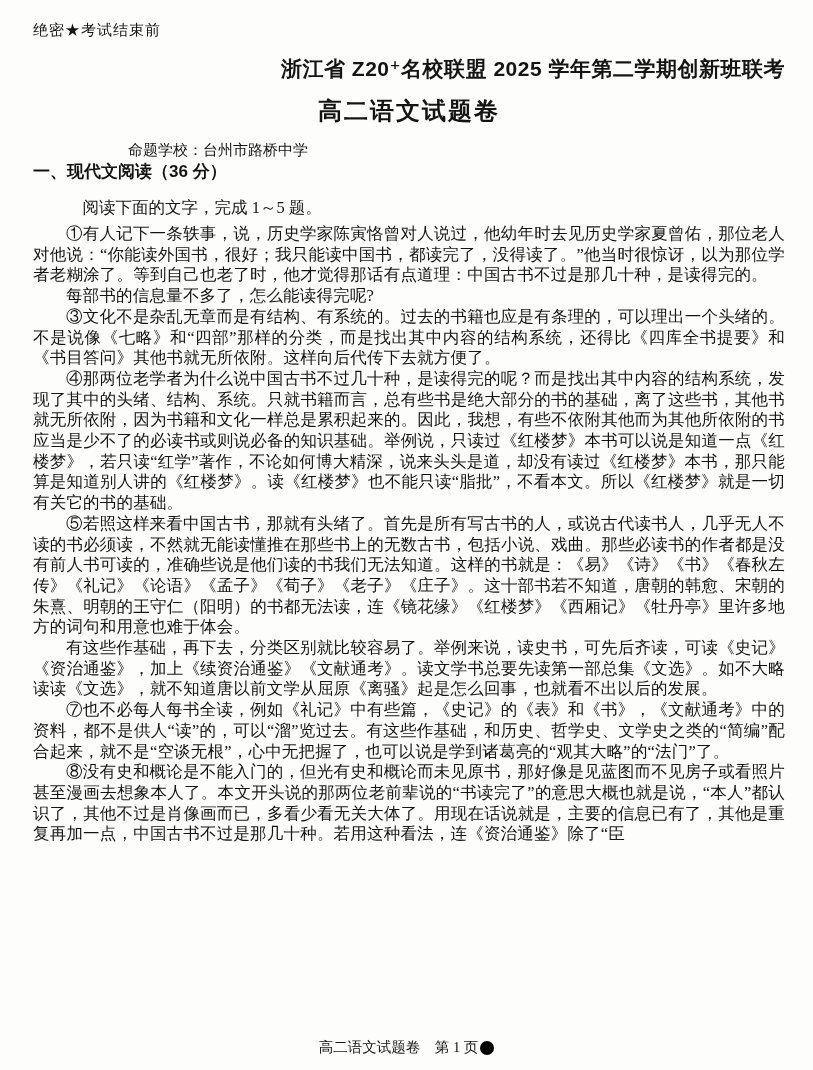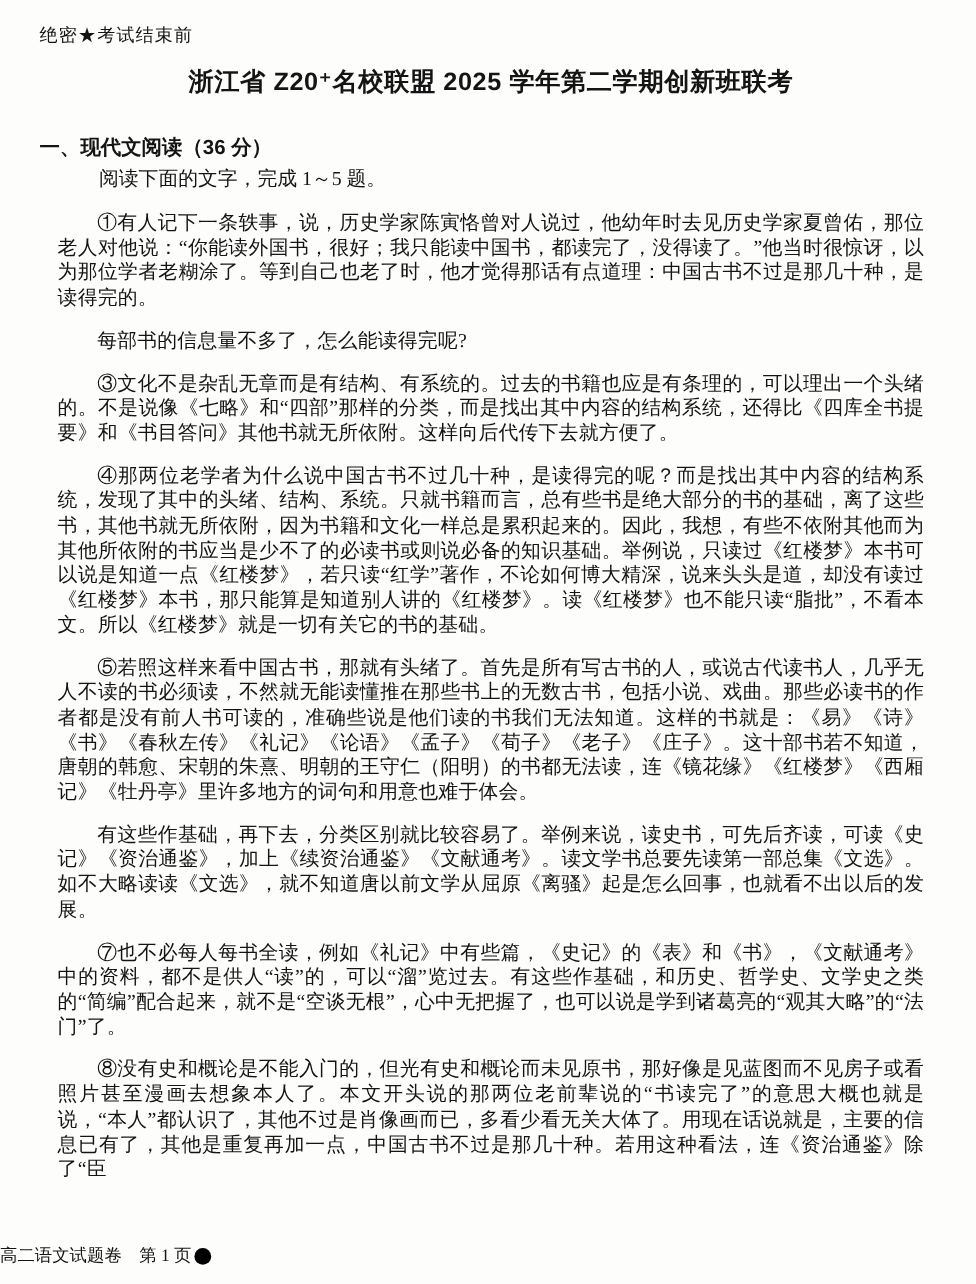--- a/index.html
+++ b/index.html
@@ -19,21 +19,21 @@
     font-family: "Liberation Serif", "DejaVu Serif", serif;
   }
   .classification {
     font-size: 15px;
     line-height: 20px;
     letter-spacing: 1px;
     font-family: "Liberation Serif", serif;
   }
   .exam-title {
     margin-top: 14px;
-    text-align: center;
+    text-align: right;
     font-size: 21px;
     line-height: 30px;
     font-weight: bold;
     font-family: "Liberation Sans", "DejaVu Sans", sans-serif;
     letter-spacing: 0.5px;
   }
   .paper-title {
     margin-top: 10px;
     text-align: center;
     font-size: 24px;
@@ -41,53 +41,54 @@
     font-weight: bold;
     font-family: "Liberation Sans", "DejaVu Sans", sans-serif;
     letter-spacing: 2px;
   }
   .school-line {
     margin: 12px 0 0 95px;
     font-size: 15px;
     line-height: 20px;
   }
   .section-heading {
-    margin-top: 27px;
+    margin-top: 0;
     font-size: 17px;
     line-height: 24px;
     font-weight: bold;
     font-family: "Liberation Sans", "DejaVu Sans", sans-serif;
   }
   .subsection-heading {
     margin-top: 6px;
     font-size: 16.5px;
     line-height: 24px;
   }
   .instruction {
-    margin-top: 2px;
+    margin-top: 12px;
     padding-left: 3em;
     font-size: 16.5px;
     line-height: 24px;
   }
   .passage {
     margin-top: 4px;
   }
   .passage p {
-    margin: 15px;
+    margin: 0;
     font-size: 16.5px;
     line-height: 20.7px;
     text-indent: 2em;
     text-align: justify;
     letter-spacing: 0.2px;
   }
   .page-footer {
     position: absolute;
     left: 0;
     bottom: 14px;
     width: 100%;
+    text-align: center;
     font-size: 14.5px;
     line-height: 18px;
   }
   .footer-dot {
     display: inline-block;
     width: 14px;
     height: 14px;
     border-radius: 50%;
     background: #000;
     vertical-align: -3px;
@@ -96,21 +97,23 @@
 </style>
 </head>
 <body>
 
 <div class="page">
 
   <div class="classification">绝密★考试结束前</div>
 
   <div class="exam-title">浙江省 Z20⁺名校联盟 2025 学年第二学期创新班联考</div>
 
+  <div class="paper-title">高二语文试题卷</div>
 
+  <div class="school-line">命题学校：台州市路桥中学</div>
 
   <div class="section-heading">一、现代文阅读（36 分）</div>
 
 
   <div class="instruction">阅读下面的文字，完成 1～5 题。</div>
 
   <div class="passage">
     <p>①有人记下一条轶事，说，历史学家陈寅恪曾对人说过，他幼年时去见历史学家夏曾佑，那位老人对他说：“你能读外国书，很好；我只能读中国书，都读完了，没得读了。”他当时很惊讶，以为那位学者老糊涂了。等到自己也老了时，他才觉得那话有点道理：中国古书不过是那几十种，是读得完的。</p>
     <p>每部书的信息量不多了，怎么能读得完呢?</p>
     <p>③文化不是杂乱无章而是有结构、有系统的。过去的书籍也应是有条理的，可以理出一个头绪的。不是说像《七略》和“四部”那样的分类，而是找出其中内容的结构系统，还得比《四库全书提要》和《书目答问》其他书就无所依附。这样向后代传下去就方便了。</p>

